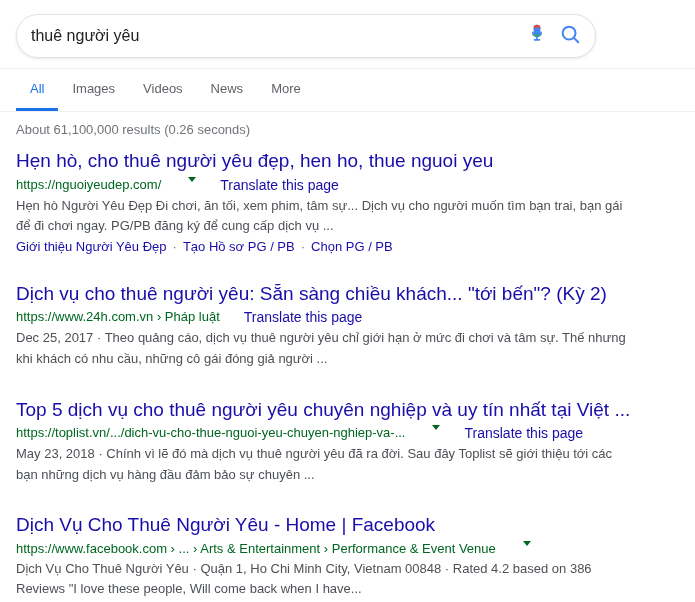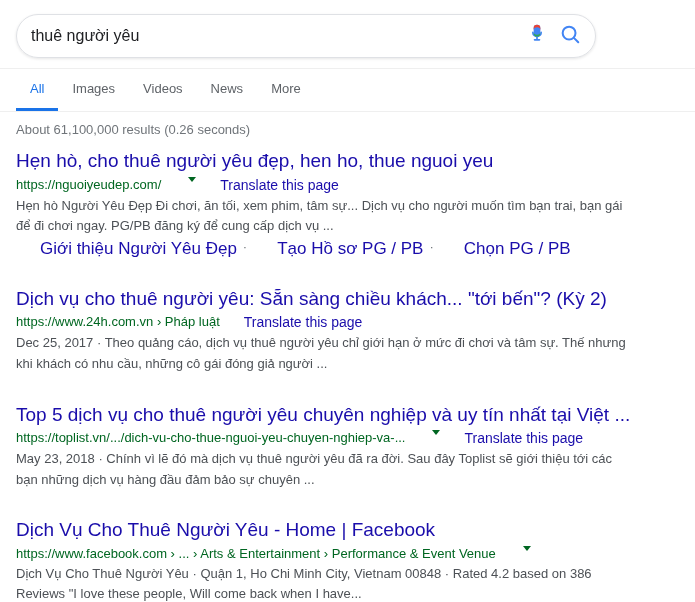--- a/index.html
+++ b/index.html
@@ -114,24 +114,23 @@
       line-height: 1.58;
     }
     .result-sitelinks {
       display: flex;
       flex-wrap: wrap;
       gap: 0;
       margin-top: 2px;
     }
     .sitelink {
       color: #1a0dab;
-      font-size: 17px;
+      font-size: 13px;
       cursor: pointer;
       text-decoration: none;
-      margin-left: 24px;
     }
     .sitelink-sep {
       color: #70757a;
       font-size: 13px;
       margin: 0 6px;
     }
     .dropdown-arrow {
       display: inline-block;
       width: 0; height: 0;
       border-left: 4px solid transparent;

